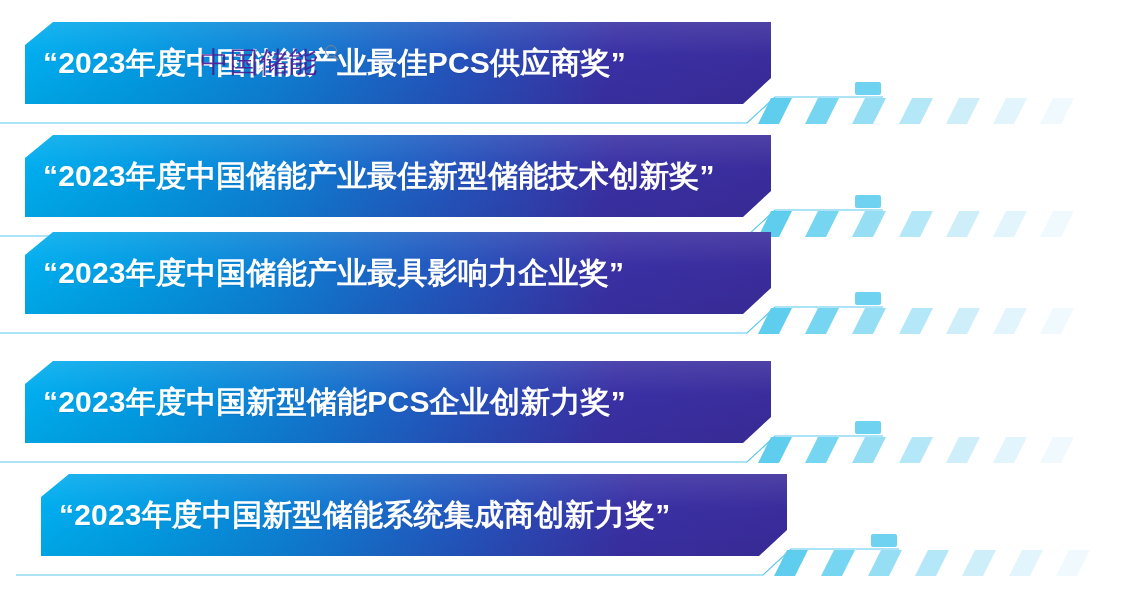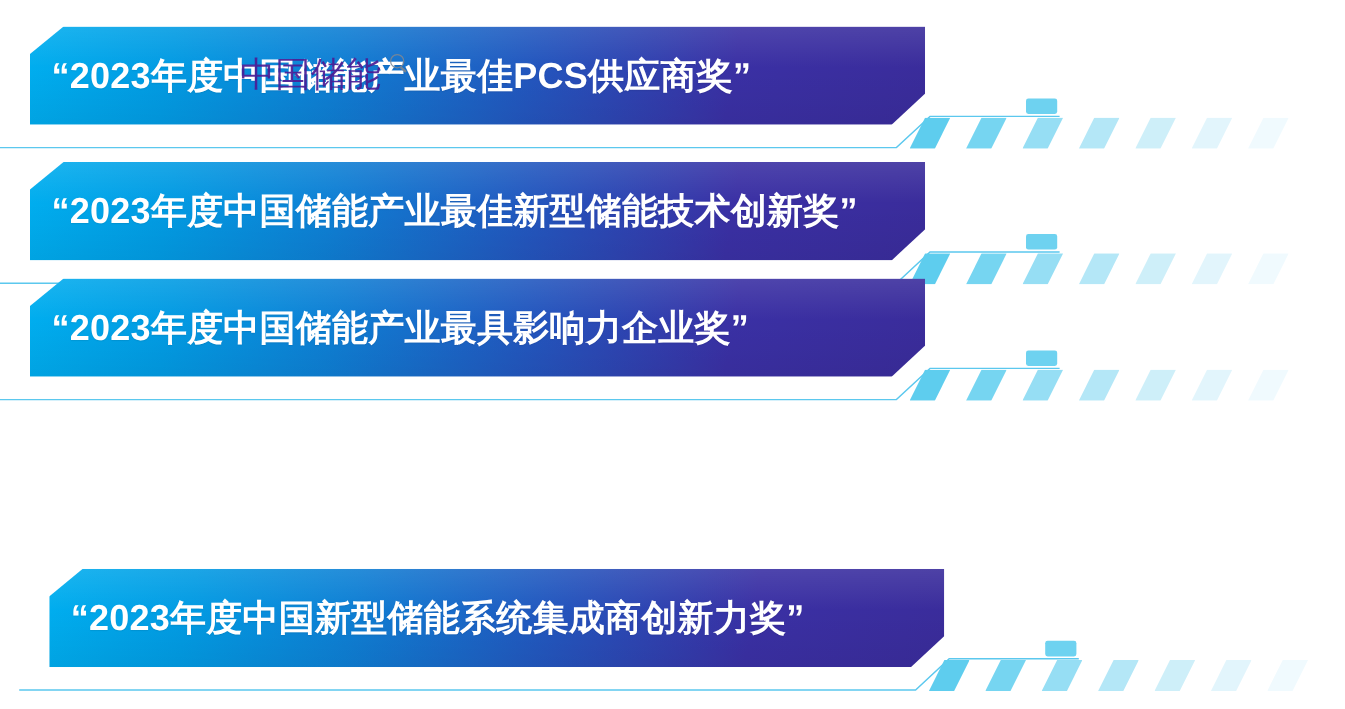--- a/index.html
+++ b/index.html
@@ -237,20 +237,37 @@
         <div class="stripe" style="left: 0px; background: rgb(94, 205, 238);"></div>
         <div class="stripe" style="left: 47px; background: rgb(118, 213, 241);"></div>
         <div class="stripe" style="left: 94px; background: rgb(150, 222, 244);"></div>
         <div class="stripe" style="left: 141px; background: rgb(180, 231, 247);"></div>
         <div class="stripe" style="left: 188px; background: rgb(206, 239, 249);"></div>
         <div class="stripe" style="left: 235px; background: rgb(226, 245, 252);"></div>
         <div class="stripe" style="left: 282px; background: rgb(240, 250, 254);"></div>
       </div>
   </div>
 
+  <div class="award-row" id="row-4">
+    <svg class="trace" viewBox="0 0 1121 113" width="1121" height="113" aria-hidden="true">
+      <path d="M 0 101 L 747 101 L 775 75 L 858 75 L 883 75" fill="none" stroke="#5BC8EE" stroke-width="1.2"></path>
+    </svg>
+    <div class="banner-plate"></div>
+    <div class="banner-title">“2023年度中国新型储能PCS企业创新力奖”</div>
+    <div class="trace-node"></div>
+    <div class="stripes">
+        <div class="stripe" style="left: 0px; background: rgb(94, 205, 238);"></div>
+        <div class="stripe" style="left: 47px; background: rgb(118, 213, 241);"></div>
+        <div class="stripe" style="left: 94px; background: rgb(150, 222, 244);"></div>
+        <div class="stripe" style="left: 141px; background: rgb(180, 231, 247);"></div>
+        <div class="stripe" style="left: 188px; background: rgb(206, 239, 249);"></div>
+        <div class="stripe" style="left: 235px; background: rgb(226, 245, 252);"></div>
+        <div class="stripe" style="left: 282px; background: rgb(240, 250, 254);"></div>
+      </div>
+  </div>
 
   <div class="award-row" id="row-5">
     <svg class="trace" viewBox="0 0 1121 113" width="1121" height="113" aria-hidden="true">
       <path d="M 0 101 L 747 101 L 775 75 L 858 75 L 883 75" fill="none" stroke="#5BC8EE" stroke-width="1.2"></path>
     </svg>
     <div class="banner-plate"></div>
     <div class="banner-title">“2023年度中国新型储能系统集成商创新力奖”</div>
     <div class="trace-node"></div>
     <div class="stripes">
         <div class="stripe" style="left: 0px; background: rgb(94, 205, 238);"></div>

